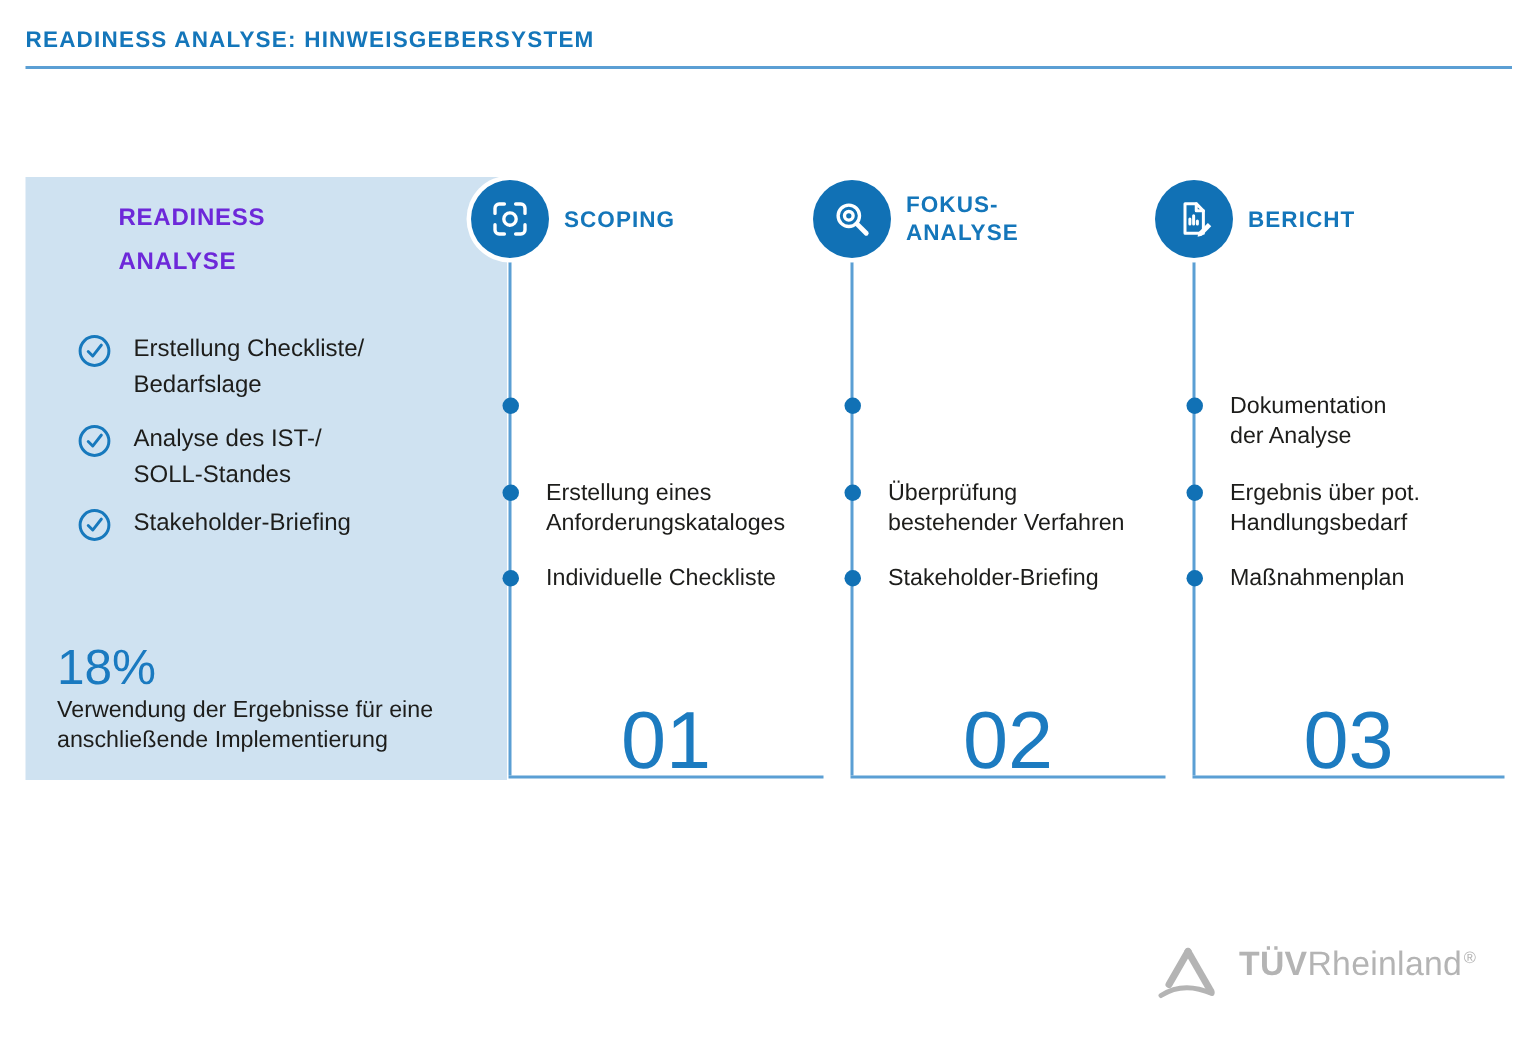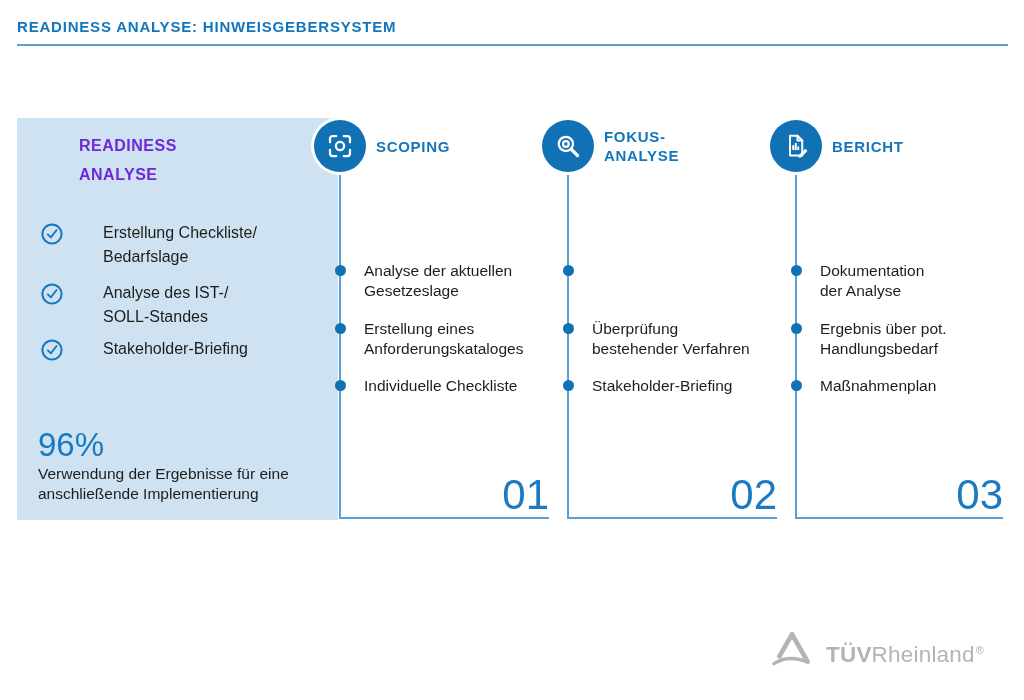--- a/index.html
+++ b/index.html
@@ -27,21 +27,21 @@
   .panel{
     position:absolute;left:17px;top:118px;width:321px;height:402px;
     background:#cfe2f1;
   }
   .panel-title{
     position:absolute;left:21px;top:13px;
     font-size:16px;font-weight:bold;line-height:29px;letter-spacing:.5px;
     color:#6d28d9;
     margin-left:41px;
   }
-  .check-row{position:absolute;left:24px;display:flex;gap:25px;}
+  .check-row{position:absolute;left:35px;display:flex;}
   .check-row .ck{flex:0 0 22px;width:22px;height:22px;margin-top:2px;}
   .check-row .txt{
     margin-left:15px;font-size:16px;line-height:23.5px;color:#1d1d1b;
   }
   .row-1{top:103px}.row-2{top:163px}.row-3{top:219px}.row-4{top:257px}
   .percent{
     position:absolute;left:21px;top:308px;
     font-size:33px;line-height:38px;color:#1a7ac0;
   }
   .percent-caption{
@@ -66,36 +66,36 @@
     position:absolute;left:25px;top:54px;width:2px;height:345px;
     background:#5b9fd4;
   }
   .h-line{
     position:absolute;left:25px;top:399px;height:2px;width:210px;
     background:#5b9fd4;
   }
   .col-3 .h-line{width:208px;}
   .big-number{
     position:absolute;left:25px;top:354px;width:210px;height:45px;
-    text-align:right;font-size:42px;line-height:45px;font-weight:300;
+    text-align:center;font-size:54px;line-height:45px;font-weight:300;
     color:#1c7bc0;
   }
   .col-3 .big-number{width:208px;}
   .bullet{
     position:absolute;left:20.5px;width:11px;height:11px;border-radius:50%;
     background:#1171b5;
   }
   .b-1{top:147px}.b-2{top:205px}.b-3{top:262px}
   .col-item{
     position:absolute;left:50px;font-size:15.5px;line-height:19.5px;color:#1d1d1b;
   }
   .i-1{top:143px}.i-2{top:201px}.i-3{top:258px}
 
   
-  .logo{position:absolute;left:772px;top:630px;display:flex;align-items:flex-end;}
+  .logo{position:absolute;left:772px;top:630px;display:flex;align-items:flex-start;}
   .logo-text{
     margin-left:14px;font-size:22.5px;color:#b4b4b4;letter-spacing:.2px;
     display:flex;align-items:baseline;
   }
   .logo-text .b{font-weight:bold;}
   .logo-text .reg{font-size:11px;position:relative;top:-8px;margin-left:1px;}
   svg{display:block;}
 </style>
 </head>
 <body>
@@ -132,43 +132,41 @@
     <div class="check-row row-3">
       <span class="ck">
         <svg viewBox="0 0 22 22" width="22" height="22">
             <circle cx="11" cy="11" r="9.6" fill="none" stroke="#1779bd" stroke-width="2"></circle>
             <path d="M6.8 11.4 l3 3 L15.6 7" fill="none" stroke="#1779bd" stroke-width="1.9" stroke-linecap="round" stroke-linejoin="round"></path>
           </svg>
       </span>
       <span class="txt pre">Stakeholder-Briefing</span>
     </div>
 
-    <div class="percent">96%</div>
+    <div class="percent">18%</div>
     <div class="percent-caption pre">Verwendung der Ergebnisse für eine
 anschließende Implementierung</div>
   </div>
 
   <div class="column col-1">
     <div class="v-line"></div>
     <div class="h-line"></div>
     <div class="col-circle">
       <svg viewBox="0 0 24 24" width="30" height="30" fill="none" stroke="#ffffff" stroke-width="1.8" stroke-linecap="round" stroke-linejoin="round">
         <path d="M4 9 V6.2 A2.2 2.2 0 0 1 6.2 4 H9"></path>
         <path d="M15 4 h2.8 A2.2 2.2 0 0 1 20 6.2 V9"></path>
         <path d="M20 15 v2.8 A2.2 2.2 0 0 1 17.8 20 H15"></path>
         <path d="M9 20 H6.2 A2.2 2.2 0 0 1 4 17.8 V15"></path>
         <circle cx="12" cy="12" r="3.3"></circle>
       </svg>
     </div>
     <div class="col-label">SCOPING</div>
     <div class="bullet b-1"></div>
     <div class="bullet b-2"></div>
     <div class="bullet b-3"></div>
-    <div class="col-item i-1 pre">Analyse der aktuellen
-Gesetzeslage</div>
     <div class="col-item i-2 pre">Erstellung eines
 Anforderungskataloges</div>
     <div class="col-item i-3 pre">Individuelle Checkliste</div>
     <div class="big-number">01</div>
   </div>
 
   <div class="column col-2">
     <div class="v-line"></div>
     <div class="h-line"></div>
     <div class="col-circle">

